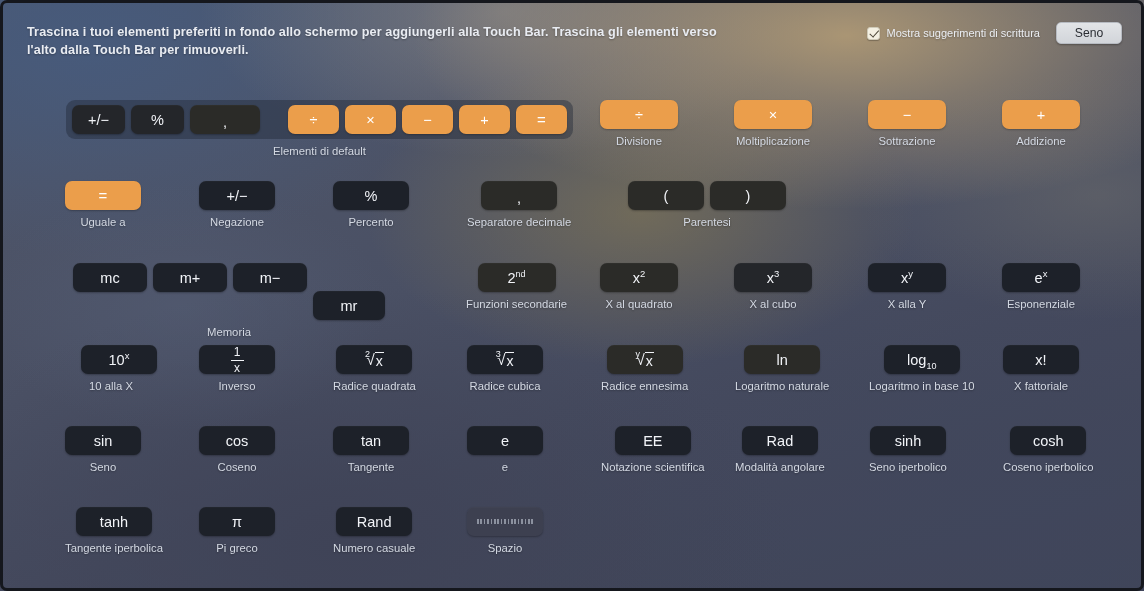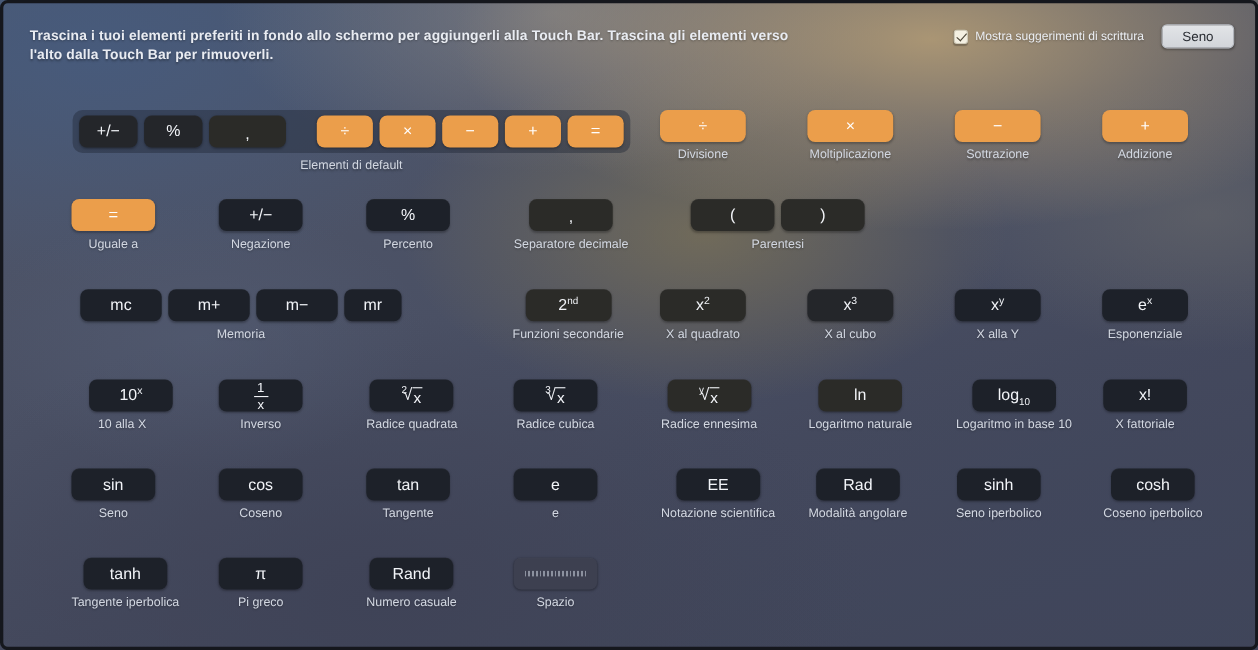--- a/index.html
+++ b/index.html
@@ -390,21 +390,21 @@
         <div class="group-btns">
           <div class="btn" style="width:74px;margin-right:6px;justify-content:center;">
             <span>mc</span>
           </div>
           <div class="btn" style="width:74px;margin-right:6px;">
             <span>m+</span>
           </div>
           <div class="btn" style="width:74px;margin-right:6px;">
             <span>m−</span>
           </div>
-          <div class="btn" style="width:52px;">
+          <div class="btn" style="width:72px;margin-top:28px;">
             <span>mr</span>
           </div>
         </div>
         <div class="group-caption">Memoria</div>
       </div>
 
       <div class="item" style="left:466px;">
         <div class="btn dark3" style="width:78px;">
           <span>2<span class="ord">nd</span></span>
         </div>

